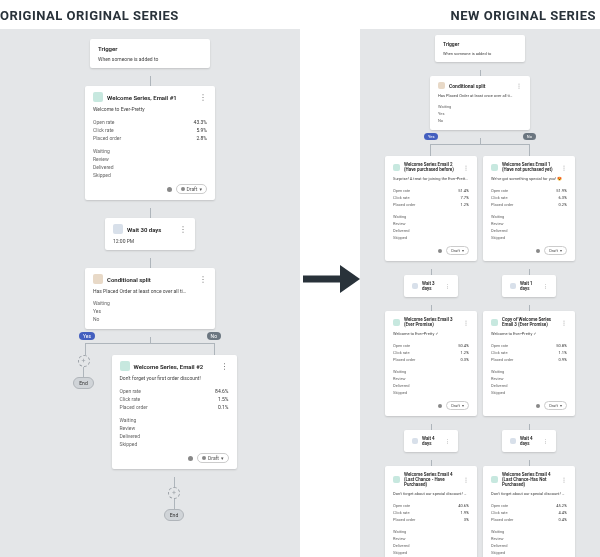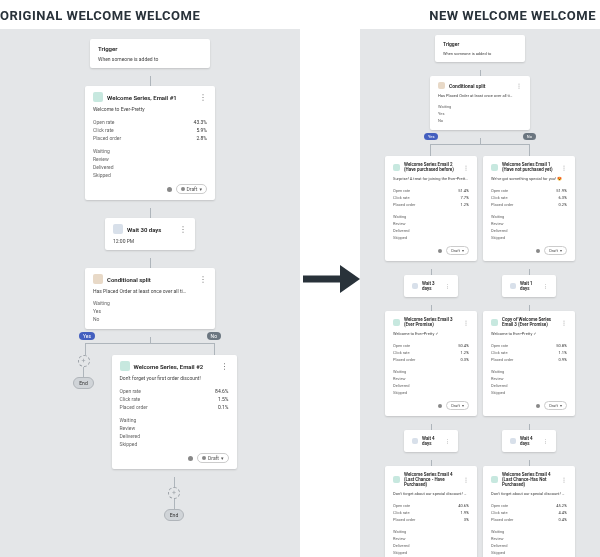--- a/index.html
+++ b/index.html
@@ -50,21 +50,21 @@
   .canvas.right { padding: 6px 3px; }
   .canvas.right .connector { height:6px;}
   .r-branch { width:100px;}
 </style>
 </head>
 <body>
 
 <div class="container">
 
   <div class="col-left">
-    <div class="heading">ORIGINAL WELCOME WELCOME</div>
+    <div class="heading">ORIGINAL ORIGINAL SERIES</div>
     <div class="canvas">
 
       <div class="card c-trigger">
         <div class="title">Trigger</div>
         <div class="subtitle">When someone is added to</div>
       </div>
       <div class="connector"></div>
 
       <div class="card c-email">
         <div class="title-row">
@@ -190,21 +190,21 @@
   </div>
 
   <div class="col-mid">
     <svg class="arrow" viewBox="0 0 60 60">
       <line x1="3" y1="30" x2="44" y2="30" stroke="#29323a" stroke-width="7"></line>
       <polygon points="40,16 60,30 40,44" fill="#29323a"></polygon>
     </svg>
   </div>
 
   <div class="col-right">
-    <div class="heading">NEW WELCOME WELCOME</div>
+    <div class="heading">NEW ORIGINAL SERIES</div>
     <div class="canvas right">
 
       <div class="card c-trigger" style="width:90px;">
         <div class="title" style="font-size:5px;">Trigger</div>
         <div class="subtitle" style="font-size:4px;">When someone is added to</div>
       </div>
       <div class="connector"></div>
 
       <div class="card c-cond" style="width:100px;">
         <div class="title-row">

